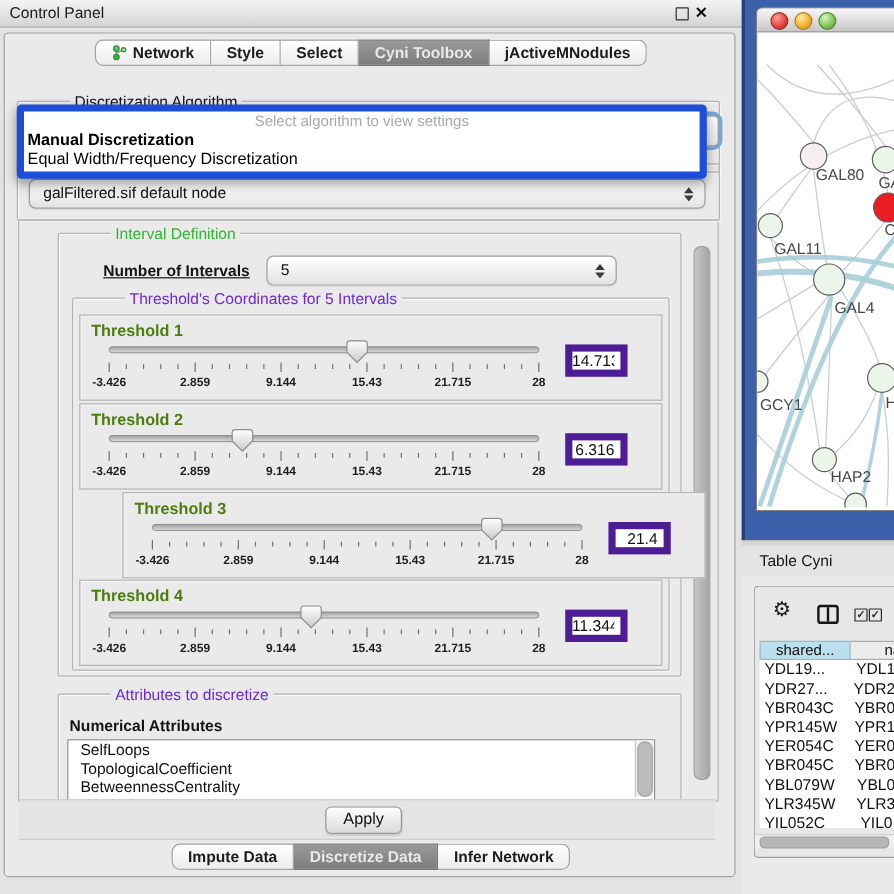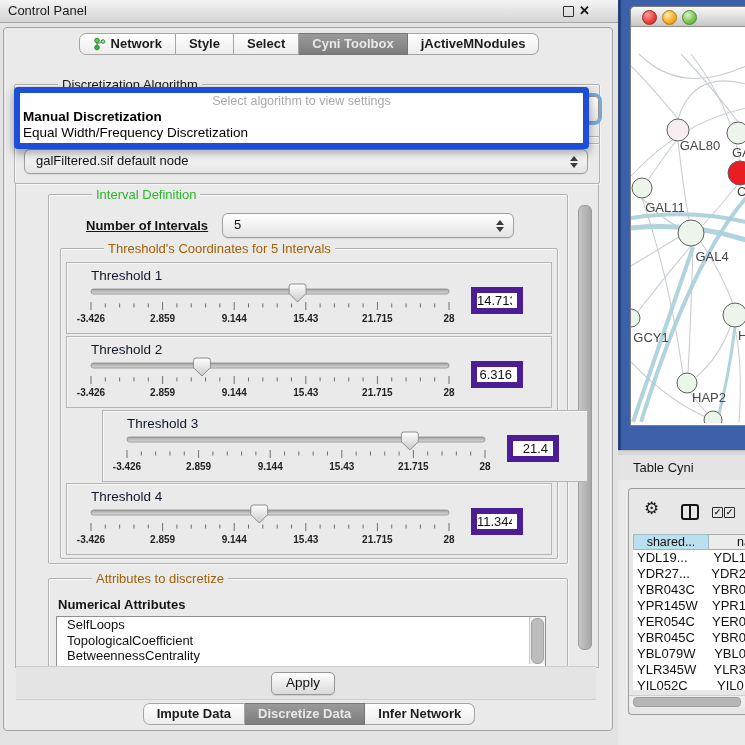--- a/index.html
+++ b/index.html
@@ -29,21 +29,21 @@
     display:flex;align-items:center;gap:5px;cursor:default;white-space:nowrap;}
   .seg:first-child{border-left:1px solid #a5a5a5;border-radius:7px 0 0 7px;}
   .seg:last-child{border-radius:0 7px 7px 0;}
   .seg.sel{background:linear-gradient(#9a9a9a,#7c7c7c);color:#e9e9e9;border-color:#767676;}
 
   
   .group{border:1px solid #b2b2b2;border-radius:2px;
     box-shadow:inset 1px 1px 0 rgba(255,255,255,.65),1px 1px 0 rgba(255,255,255,.5);}
   .gtitle{font-size:13px;background:#eaeaea;padding:0 4px;white-space:nowrap;z-index:2;margin-left:36px;}
   .gtitle.green{color:#2fb62f;}
-  .gtitle.blue{color:#a16207;}
+  .gtitle.blue{color:#6d28d9;}
   .gtitle.dark{color:#141414;}
 
   
   .mac-combo{border:1px solid #9f9f9f;border-radius:6px;background:linear-gradient(#ffffff,#e3e3e3);
     font-size:13px;color:#111;box-shadow:0 1px 1px rgba(0,0,0,.08);}
   .mac-combo .txt{padding-left:11px;line-height:21px;overflow:hidden;white-space:nowrap;}
   .stepper{position:absolute;right:8px;top:50%;margin-top:-7px;width:9px;height:14px;}
   .stepper::before,.stepper::after{content:"";position:absolute;left:0;border-left:4.5px solid transparent;border-right:4.5px solid transparent;}
   .stepper::before{top:1px;border-bottom:5px solid #3c3c3c;}
   .stepper::after{bottom:1px;border-top:5px solid #3c3c3c;}
@@ -60,21 +60,21 @@
   .popup-opt.first{font-weight:bold;}
 
   
   .scrollpane{left:15px;top:183px;width:582px;height:483px;border:1px solid #b4b4b4;background:#eaeaea;}
   .vthumb{left:578px;top:205px;width:12px;height:443px;border-radius:6px;background:linear-gradient(90deg,#c6c6c6,#a6a6a6);border:1px solid #9c9c9c;}
 
   .noi-label{left:86px;top:218px;font-size:13px;font-weight:bold;color:#141414;text-decoration:underline;}
 
   .thr-panel{left:66px;width:484px;height:70px;border:1px solid #b5b5b5;background:#eaeaea;
     box-shadow:inset 1px 1px 0 rgba(255,255,255,.6);}
-  .thr-label{position:absolute;left:24px;top:5px;font-size:13.5px;font-weight:normal;color:#0f172a;}
+  .thr-label{position:absolute;left:9px;top:5px;font-size:13.5px;font-weight:bold;color:#4d7c0f;}
   .thr-slider{position:absolute;left:2px;top:20px;}
   .thr-value{position:absolute;left:404px;top:24px;width:52px;height:27px;box-sizing:border-box;
     border:6px solid #4c1d95;background:#fff;font-family:"Liberation Sans",sans-serif;
     font-size:13px;text-align:right;padding:0 5px 0 0;color:#111;}
 
   .attr-label{left:58px;top:597px;font-size:13px;font-weight:bold;color:#141414;}
   .attr-list{left:56px;top:616px;width:488px;height:49px;background:#fff;border:1px solid #909090;overflow:hidden;}
   .attr-item{font-size:13px;line-height:15.5px;padding-left:10px;color:#111;white-space:nowrap;}
   .list-sb-track{left:529px;top:617px;width:15px;height:47px;background:#f1f1f1;border-left:1px solid #c9c9c9;}
   .list-sb-thumb{left:531px;top:618px;width:11px;height:44px;border-radius:6px;background:#bdbdbd;border:1px solid #a3a3a3;}

